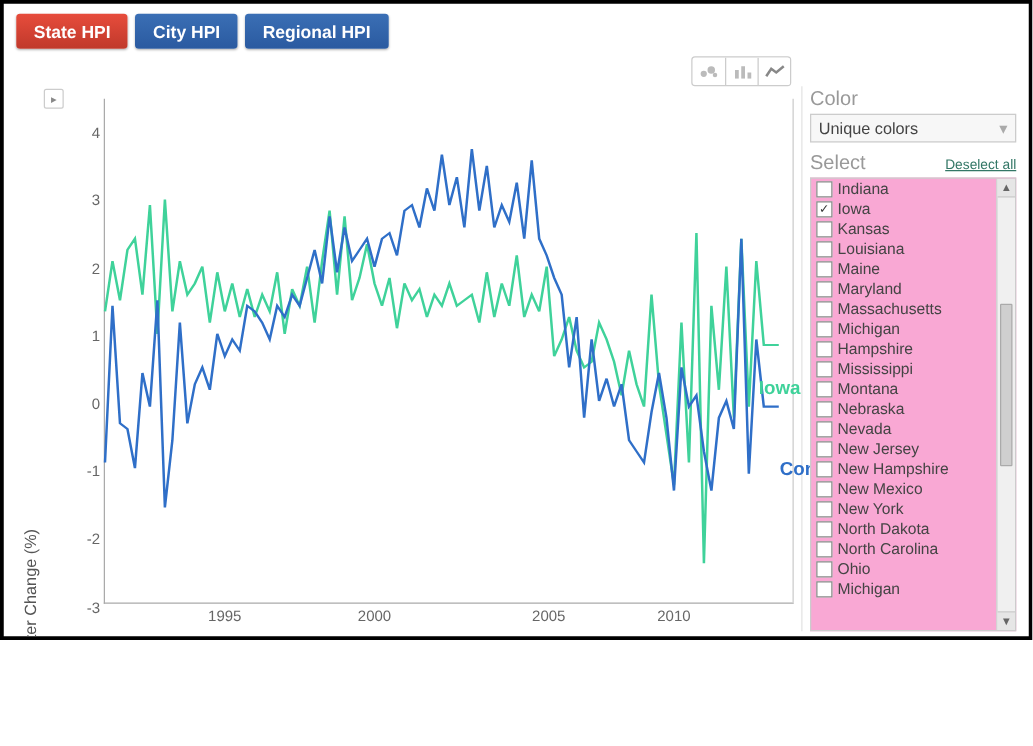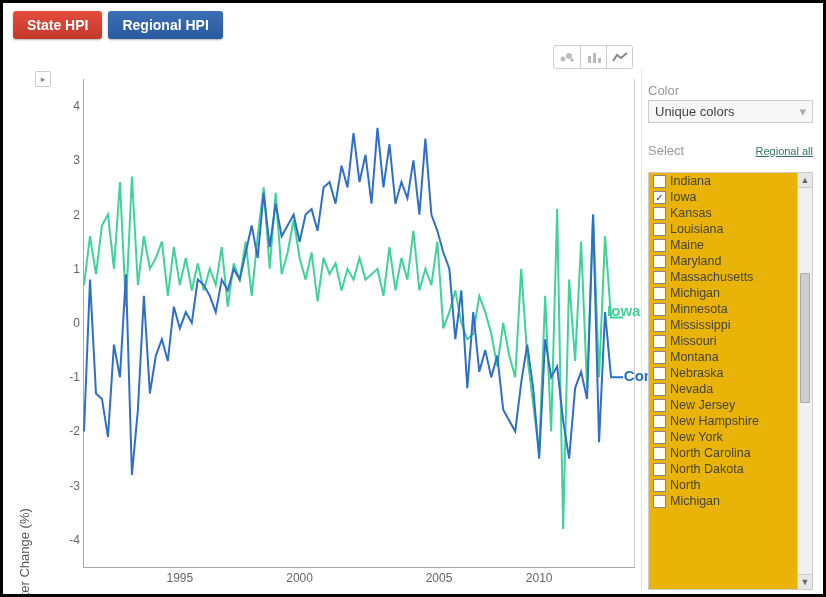--- a/index.html
+++ b/index.html
@@ -1,17 +1,17 @@
 <!DOCTYPE html>
 <html><head>
 <meta charset="utf-8">
 <style>
   * { box-sizing: border-box; margin: 0; padding: 0; }
   body { font-family: Arial, Helvetica, sans-serif; font-size: 13px; color: #333; }
-  .frame { width: 826px; height: 597px; border: 3px solid #000; background: #fff; position: relative; overflow: hidden; }
+  .frame { width: 826px; height: 512px; border: 3px solid #000; background: #fff; position: relative; overflow: hidden; }
   .inner { padding: 8px 10px 4px 10px; height: 100%; display: flex; flex-direction: column; }
   .tabs { display: flex; gap: 6px; margin-bottom: 4px; }
   .tab { padding: 6px 14px; border-radius: 3px; font-weight: bold; font-size: 14px; color: #fff; cursor: pointer; box-shadow: 0 1px 2px rgba(0,0,0,.3); }
   .tab.active { background: linear-gradient(#e74c3c,#c0392b); }
   .tab.inactive { background: linear-gradient(#3b6fb5,#2a5aa0); }
   .toolbar { display:flex; justify-content:flex-end; margin: 2px 180px 0 0; }
   .tbox { display:flex; border:1px solid #ccc; border-radius:3px; overflow:hidden; }
   .tbtn { width:26px; height:22px; display:flex; align-items:center; justify-content:center; border-left:1px solid #ccc; font-size:12px; color:#888; cursor:pointer; }
   .tbtn:first-child{ border-left:none; }
   .main { flex:1; display:flex; min-height:0; }
@@ -19,42 +19,43 @@
   .yaxis-label { transform: rotate(-90deg); transform-origin: center; white-space:nowrap; font-size:13px; color:#555; }
   .play { width:20px; display:flex; align-items:flex-start; padding-top:2px; }
   .play-btn { width:16px;height:16px;border:1px solid #ccc;border-radius:2px;display:flex;align-items:center;justify-content:center;font-size:9px;color:#888;cursor:pointer;}
   .plot-col { flex:1; display:flex; flex-direction:column; min-width:0; }
   .plot-area { flex:1; position:relative; border-left:1px solid #aaa; border-bottom:1px solid #aaa; margin:10px 6px 0 28px; }
   .plot-right-border { position:absolute; right:0; top:0; bottom:0; border-right:1px solid #ccc; }
   .tick-y { position:absolute; left:-28px; width:24px; text-align:right; font-size:12px; color:#666; transform:translateY(-50%); }
   .tick-x { position:absolute; bottom:-18px; transform:translateX(-50%); font-size:12px; color:#666; }
   .series-label { position:absolute; font-weight:bold; font-size:15px; }
   .side { width:172px; border-left:1px solid #e4e4e4; padding-left:6px; display:flex; flex-direction:column; }
-  .side-head { font-size:13px; color:#999; margin-top:14px; }
+  .side-head { font-size:16px; color:#999; margin-top:2px; }
   .color-select { border:1px solid #ccc; padding:3px 6px; font-size:13px; color:#444; display:flex; justify-content:space-between; align-items:center; cursor:pointer; margin:2px 0 6px 0; background:#f7f7f7;}
   .select-row { display:flex; justify-content:space-between; align-items:baseline; }
   .deselect { font-size:11px; color:#376; text-decoration:underline; cursor:pointer; }
-  .state-list { flex:1; border:1px solid #ccc; margin-top:14px; overflow:hidden; position:relative; background:#eab308;padding-left:40px; }
+  .state-list { flex:1; border:1px solid #ccc; margin-top:2px; overflow:hidden; position:relative; background:#f9a8d4;padding-left:40px; }
   .state-scroll { position:absolute; inset:0; overflow:hidden; }
   .state-item { display:flex; align-items:center; gap:4px; padding:1px 4px; font-size:12.5px; color:#444; border-bottom:0; }
   .cb { width:13px;height:13px;border:1px solid #888;display:inline-flex;align-items:center;justify-content:center;font-size:10px;color:#333;background:#fff;cursor:pointer;flex:0 0 13px;}
   .scrollbar { position:absolute; right:0; top:0; bottom:0; width:15px; background:#f0f0f0; border-left:1px solid #ccc; }
   .sb-btn { height:15px; display:flex;align-items:center;justify-content:center;font-size:9px;color:#666;background:#e6e6e6;border-bottom:1px solid #ccc;cursor:pointer;}
   .sb-btn.bot{position:absolute;bottom:0;left:0;right:0;border-top:1px solid #ccc;border-bottom:none;}
   .sb-thumb{position:absolute;left:2px;right:2px;top:100px;height:130px;background:#cfcfcf;border:1px solid #aaa;border-radius:1px;cursor:pointer;}
   svg.plot-svg{position:absolute;inset:0;width:100%;height:100%;overflow:visible;}
   polyline{fill:none;stroke-width:2;}
 </style>
 </head>
 <body>
 
 <div class="frame">
   <div class="inner">
     <div class="tabs">
       <div class="tab active">State HPI</div>
+      <div class="tab inactive">City HPI</div>
       <div class="tab inactive">Regional HPI</div>
     </div>
 
     <div class="toolbar">
       <div class="tbox">
         <div class="tbtn">
           <svg width="16" height="12">
               <circle cx="4" cy="8" r="2.5" fill="#bbb"></circle>
               <circle cx="10" cy="5" r="3" fill="#bbb"></circle>
               <circle cx="13" cy="9" r="1.8" fill="#bbb"></circle>
@@ -110,21 +111,21 @@
       </div>
 
       <div class="side">
         <div class="side-head">Color</div>
         <div class="color-select">
           <span>Unique colors</span>
           <span style="color:#aaa">▾</span>
         </div>
         <div class="select-row">
           <div class="side-head">Select</div>
-          <div class="deselect">Regional all</div>
+          <div class="deselect">Deselect all</div>
         </div>
         <div class="state-list">
           <div class="state-scroll" id="statelist">
               <div class="state-item">
                 <span class="cb"></span>
                 <span>Indiana</span>
               </div>
               <div class="state-item">
                 <span class="cb">✓</span>
                 <span>Iowa</span>
@@ -148,65 +149,65 @@
               <div class="state-item">
                 <span class="cb"></span>
                 <span>Massachusetts</span>
               </div>
               <div class="state-item">
                 <span class="cb"></span>
                 <span>Michigan</span>
               </div>
               <div class="state-item">
                 <span class="cb"></span>
-                <span>Minnesota</span>
+                <span>Hampshire</span>
               </div>
               <div class="state-item">
                 <span class="cb"></span>
                 <span>Mississippi</span>
               </div>
               <div class="state-item">
                 <span class="cb"></span>
-                <span>Missouri</span>
-              </div>
-              <div class="state-item">
-                <span class="cb"></span>
                 <span>Montana</span>
               </div>
               <div class="state-item">
                 <span class="cb"></span>
                 <span>Nebraska</span>
               </div>
               <div class="state-item">
                 <span class="cb"></span>
                 <span>Nevada</span>
               </div>
               <div class="state-item">
                 <span class="cb"></span>
                 <span>New Jersey</span>
               </div>
               <div class="state-item">
                 <span class="cb"></span>
                 <span>New Hampshire</span>
               </div>
               <div class="state-item">
                 <span class="cb"></span>
+                <span>New Mexico</span>
+              </div>
+              <div class="state-item">
+                <span class="cb"></span>
                 <span>New York</span>
               </div>
               <div class="state-item">
                 <span class="cb"></span>
+                <span>North Dakota</span>
+              </div>
+              <div class="state-item">
+                <span class="cb"></span>
                 <span>North Carolina</span>
               </div>
               <div class="state-item">
                 <span class="cb"></span>
-                <span>North Dakota</span>
-              </div>
-              <div class="state-item">
-                <span class="cb"></span>
-                <span>North</span>
+                <span>Ohio</span>
               </div>
               <div class="state-item">
                 <span class="cb"></span>
                 <span>Michigan</span>
               </div>
             </div>
           <div class="scrollbar">
             <div class="sb-btn">▲</div>
             <div class="sb-thumb"></div>
             <div class="sb-btn bot">▼</div>

